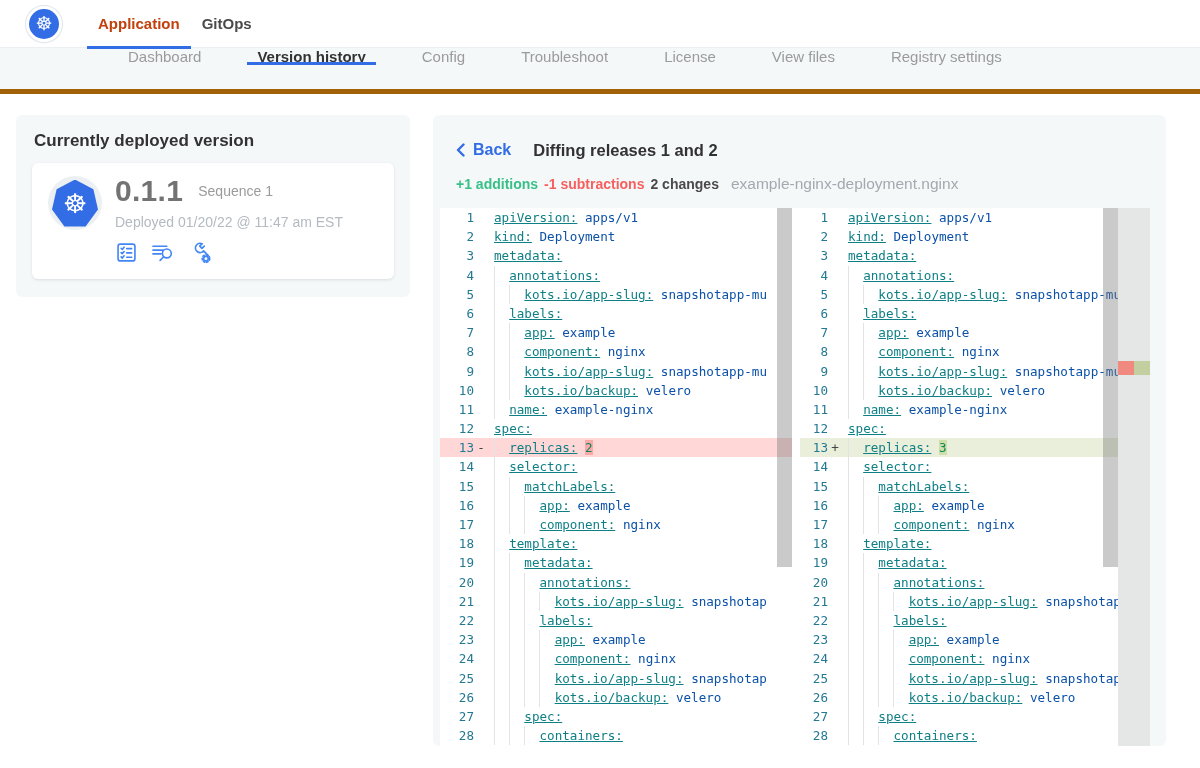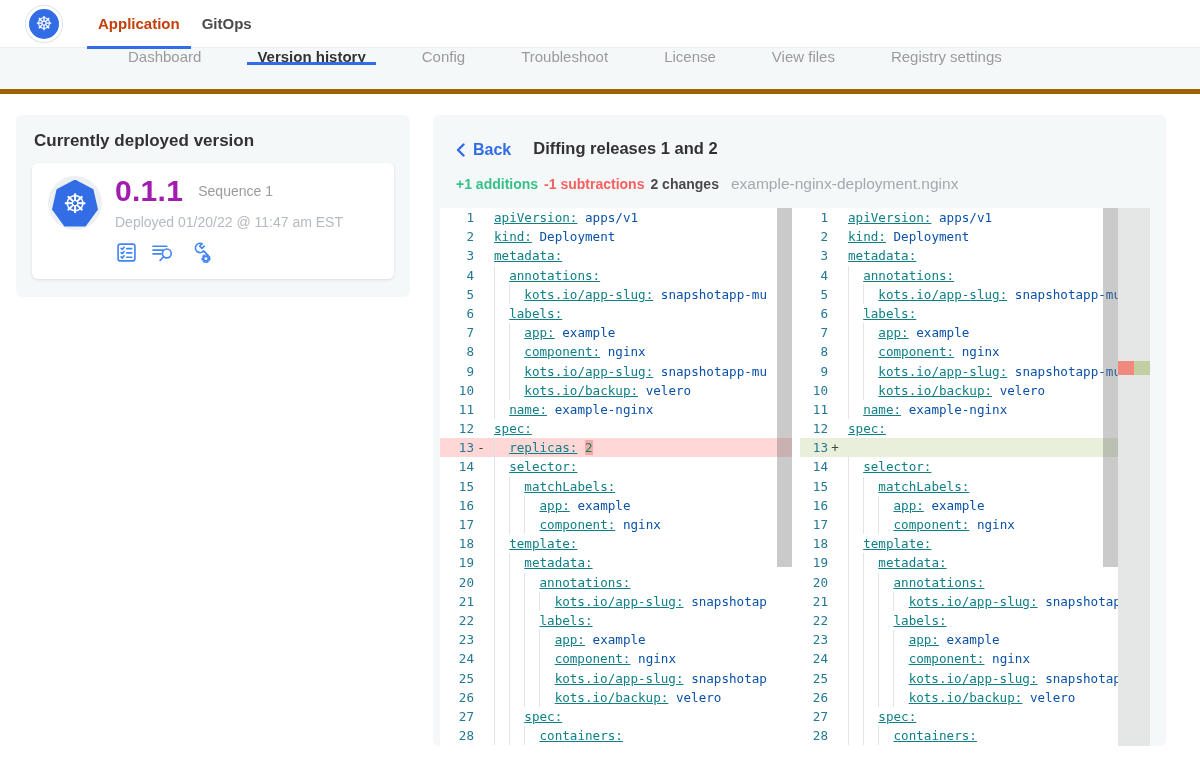--- a/index.html
+++ b/index.html
@@ -30,28 +30,28 @@
   
   .main { display:flex; align-items:flex-start; padding:21px 0 0 16px; }
   
   .deployed-card { width:394px; background:#f5f8f9; border-radius:6px; padding:14px 16px 18px; flex:none; }
   .deployed-card h2 { margin:2px 2px 12px; font-size:17px; color:#323232; }
   .version-card { background:#fff; border-radius:6px; box-shadow:0 1px 3px rgba(60,70,80,.14); padding:13px 16px 15px; display:flex; gap:13px; }
   .hept-outer { width:54px; height:54px; border-radius:50%; background:#edf0f3; display:flex; align-items:center; justify-content:center; flex:none; }
   .hept-inner { width:46px; height:47px; clip-path:polygon(50% 0,90% 21%,100% 64%,73% 100%,27% 100%,0 64%,10% 21%);
     background:var(--accent); color:#fff; display:flex; align-items:center; justify-content:center; font-size:27px; line-height:1; font-family:"DejaVu Sans",sans-serif; }
   .vrow { display:flex; align-items:center; gap:15px; margin-top:-2px; }
-  .vnum { font-size:30px; font-weight:700; color:#a21caf; letter-spacing:.3px; }
+  .vnum { font-size:30px; font-weight:700; color:#737373; letter-spacing:.3px; }
   .vseq { font-size:14px; color:#9b9b9b; }
   .vdate { margin-top:6px; font-size:14px; color:#b4bac1; }
   .vicons { margin-top:11px; display:flex; gap:12px; align-items:center; }
   .vicon { cursor:pointer; display:flex; }
   
   .diff-card { width:733px; margin-left:23px; background:#f5f8f9; border-radius:6px; padding:24px 16px 0 7px; }
-  .diff-head { display:flex; gap:22px; margin:0 0 14px 16px; height:22px; }
+  .diff-head { display:flex; align-items:center; gap:22px; margin:0 0 14px 16px; height:22px; }
   .back { display:flex; align-items:center; gap:8px; color:var(--accent); font-weight:700; font-size:16px; cursor:pointer; }
   .diff-head h3 { margin:0; font-size:16.5px; color:#323232; }
   .diff-stats { margin-left:16px; height:19px; display:flex; align-items:baseline; gap:6px; font-size:14px; }
   .add-txt { color:var(--added-text); font-weight:700; }
   .sub-txt { color:var(--removed-text); font-weight:700; }
   .chg-txt { color:#4a4a4a; font-weight:700; }
   .fname { color:#a3a9ae; font-size:15.5px; margin-left:6px; font-weight:400; }
   
   .editor { position:relative; background:#fff; height:538px; width:710px; display:flex; overflow:hidden; margin-top:14px; }
   .pane { position:relative; height:100%; overflow:hidden; }
@@ -211,21 +211,21 @@
               <div class="cl"><span class="ln">3</span><span class="sign"></span><span class="code"><span class="k">metadata:</span></span></div>
               <div class="cl"><span class="ln">4</span><span class="sign"></span><span class="code"><span class="ig"></span><span class="k">annotations:</span></span></div>
               <div class="cl"><span class="ln">5</span><span class="sign"></span><span class="code"><span class="ig"></span><span class="ig"></span><span class="k">kots.io/app-slug:</span> <span class="v str">snapshotapp-mu</span></span></div>
               <div class="cl"><span class="ln">6</span><span class="sign"></span><span class="code"><span class="ig"></span><span class="k">labels:</span></span></div>
               <div class="cl"><span class="ln">7</span><span class="sign"></span><span class="code"><span class="ig"></span><span class="ig"></span><span class="k">app:</span> <span class="v str">example</span></span></div>
               <div class="cl"><span class="ln">8</span><span class="sign"></span><span class="code"><span class="ig"></span><span class="ig"></span><span class="k">component:</span> <span class="v str">nginx</span></span></div>
               <div class="cl"><span class="ln">9</span><span class="sign"></span><span class="code"><span class="ig"></span><span class="ig"></span><span class="k">kots.io/app-slug:</span> <span class="v str">snapshotapp-mu</span></span></div>
               <div class="cl"><span class="ln">10</span><span class="sign"></span><span class="code"><span class="ig"></span><span class="ig"></span><span class="k">kots.io/backup:</span> <span class="v str">velero</span></span></div>
               <div class="cl"><span class="ln">11</span><span class="sign"></span><span class="code"><span class="ig"></span><span class="k">name:</span> <span class="v str">example-nginx</span></span></div>
               <div class="cl"><span class="ln">12</span><span class="sign"></span><span class="code"><span class="k">spec:</span></span></div>
-              <div class="cl add"><span class="ln">13</span><span class="sign">+</span></div>
+              <div class="cl add"><span class="ln">13</span><span class="sign">+</span><span class="code"><span class="ig"></span><span class="k">replicas:</span> <span class="v num hl-add">3</span></span></div>
               <div class="cl"><span class="ln">14</span><span class="sign"></span><span class="code"><span class="ig"></span><span class="k">selector:</span></span></div>
               <div class="cl"><span class="ln">15</span><span class="sign"></span><span class="code"><span class="ig"></span><span class="ig"></span><span class="k">matchLabels:</span></span></div>
               <div class="cl"><span class="ln">16</span><span class="sign"></span><span class="code"><span class="ig"></span><span class="ig"></span><span class="ig"></span><span class="k">app:</span> <span class="v str">example</span></span></div>
               <div class="cl"><span class="ln">17</span><span class="sign"></span><span class="code"><span class="ig"></span><span class="ig"></span><span class="ig"></span><span class="k">component:</span> <span class="v str">nginx</span></span></div>
               <div class="cl"><span class="ln">18</span><span class="sign"></span><span class="code"><span class="ig"></span><span class="k">template:</span></span></div>
               <div class="cl"><span class="ln">19</span><span class="sign"></span><span class="code"><span class="ig"></span><span class="ig"></span><span class="k">metadata:</span></span></div>
               <div class="cl"><span class="ln">20</span><span class="sign"></span><span class="code"><span class="ig"></span><span class="ig"></span><span class="ig"></span><span class="k">annotations:</span></span></div>
               <div class="cl"><span class="ln">21</span><span class="sign"></span><span class="code"><span class="ig"></span><span class="ig"></span><span class="ig"></span><span class="ig"></span><span class="k">kots.io/app-slug:</span> <span class="v str">snapshotap</span></span></div>
               <div class="cl"><span class="ln">22</span><span class="sign"></span><span class="code"><span class="ig"></span><span class="ig"></span><span class="ig"></span><span class="k">labels:</span></span></div>
               <div class="cl"><span class="ln">23</span><span class="sign"></span><span class="code"><span class="ig"></span><span class="ig"></span><span class="ig"></span><span class="ig"></span><span class="k">app:</span> <span class="v str">example</span></span></div>

